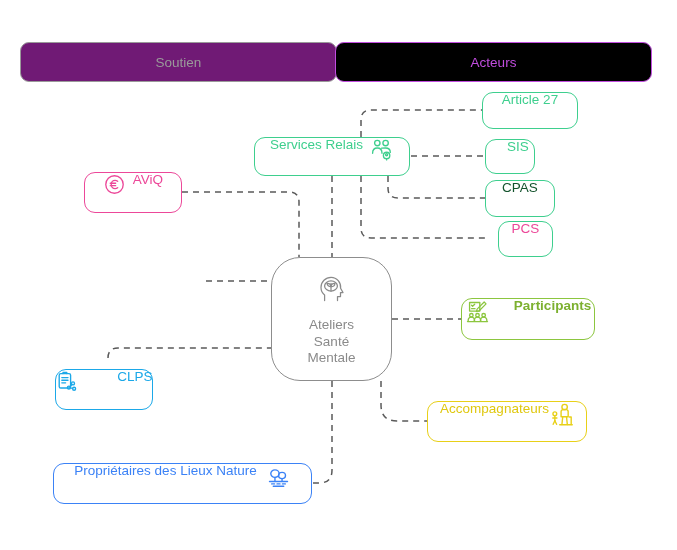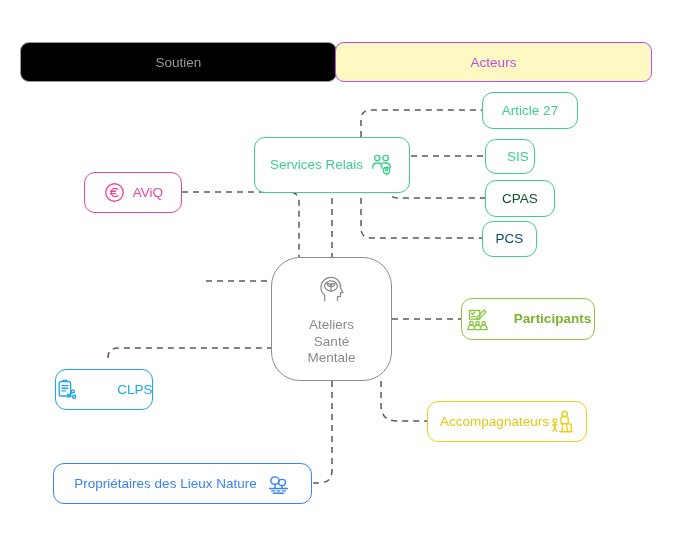--- a/index.html
+++ b/index.html
@@ -28,26 +28,26 @@
   .tab {
     flex: 1;
     display: flex;
     align-items: center;
     justify-content: center;
     font-size: 13.5px;
     box-sizing: border-box;
     border-radius: 9px;
   }
   .tab-soutien {
-    background: #000000;
+    background: #701a75;
     border: 1.6px solid #9a9a9a;
     color: #9a9a9a;
   }
   .tab-acteurs {
-    background: #fef9c3;
+    background: #000000;
     border: 1.8px solid #c14ddf;
     color: #c14ddf;
     margin-left: -2px;
   }
 
   
   #wires {
     position: absolute;
     left: 0;
     top: 0;
@@ -59,21 +59,21 @@
     stroke: #595959;
     stroke-width: 1.5;
     stroke-dasharray: 6 5;
   }
 
   
   .node {
     position: absolute;
     box-sizing: border-box;
     display: flex;
-    align-items: center;
+    align-items: flex-start;
     justify-content: center;
     gap: 7px;
     background: #ffffff;
     border-radius: 11px;
     border-width: 1.9px;
     border-style: solid;
     font-size: 13.5px;
     white-space: nowrap;
   }
   .node .lbl { line-height: 1; }
@@ -153,21 +153,21 @@
         <path d="M16 15.6 C18.2 15.6 19.9 14.2 19.9 12.4 C17.7 12.4 16 13.8 16 15.6 Z"></path>
       </svg>
     </span>
     <div class="hub-text">
       <div>Ateliers</div>
       <div>Santé</div>
       <div>Mentale</div>
     </div>
   </div>
 
-  <div class="node" style="left:254px; top:137px; width:156px; height:56px; border-color:#3ecf8e; color:#3ecf8e;">
+  <div class="node" style="left:254px; top:137px; width:156px; height:39px; border-color:#3ecf8e; color:#3ecf8e;">
     <span class="lbl">Services Relais</span>
     <span>
       <svg width="24" height="24" viewBox="0 0 24 24" fill="none" stroke="#3ecf8e" stroke-width="1.35" stroke-linecap="round" stroke-linejoin="round">
         <circle cx="7.3" cy="5" r="2.7"></circle>
         <circle cx="15.6" cy="5" r="2.7"></circle>
         <path d="M2.6 15.3 C2.6 11.9 4.7 10 7.3 10 C9.9 10 12 11.9 12 15.3"></path>
         <path d="M11.6 10.2 C12.8 10 14.2 10 15.6 10 C18.2 10 20.3 11.6 20.3 14.4"></path>
         <circle cx="16.6" cy="17.4" r="3.2"></circle>
         <circle cx="16.6" cy="16.7" r="1.05"></circle>
         <path d="M16.6 20.6 L16.6 21.9"></path>
@@ -180,21 +180,21 @@
   </div>
 
   <div class="node" style="left:485px; top:139px; width:50px; height:35px; border-color:#3ecf8e; color:#3ecf8e;padding-left:16px;">
     <span class="lbl">SIS</span>
   </div>
 
   <div class="node" style="left:485px; top:180px; width:70px; height:37px; border-color:#3ecf8e; color:#14532d;">
     <span class="lbl">CPAS</span>
   </div>
 
-  <div class="node" style="left:482px; top:221px; width:55px; height:36px; border-color:#3ecf8e; color:#0c4a6e;">
+  <div class="node" style="left:498px; top:221px; width:55px; height:36px; border-color:#3ecf8e; color:#ec4899;">
     <span class="lbl">PCS</span>
   </div>
 
   <div class="node" style="left:84px; top:172px; width:98px; height:41px; border-color:#ec4899; color:#ec4899;">
     <span>
       <svg width="23" height="23" viewBox="0 0 24 24" fill="none" stroke="#ec4899" stroke-width="1.4" stroke-linecap="round" stroke-linejoin="round">
         <circle cx="12" cy="12" r="9.1"></circle>
         <path d="M15.3 8.6 C14.5 8 13.6 7.7 12.6 7.7 C10.3 7.7 8.6 9.6 8.6 12
                  C8.6 14.4 10.3 16.3 12.6 16.3 C13.6 16.3 14.5 16 15.3 15.4"></path>
         <path d="M7.6 10.7 L13.2 10.7"></path>

